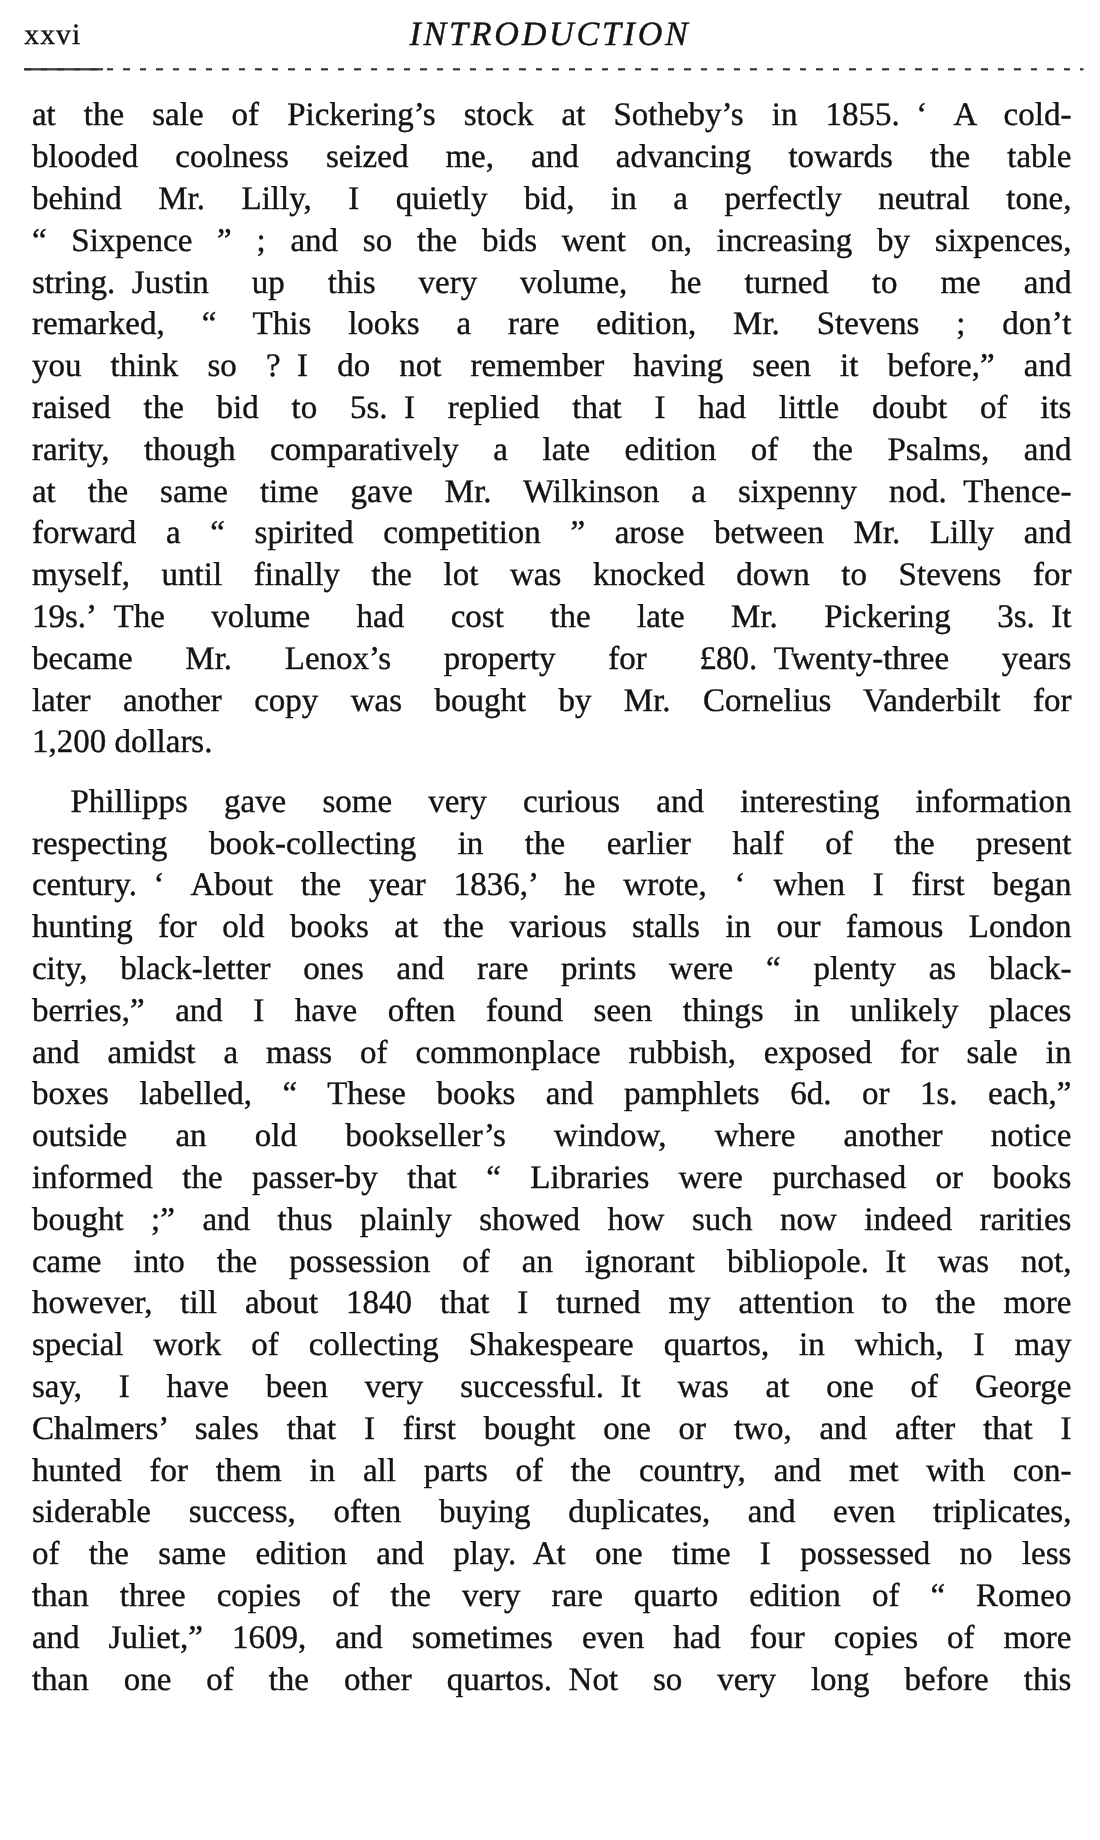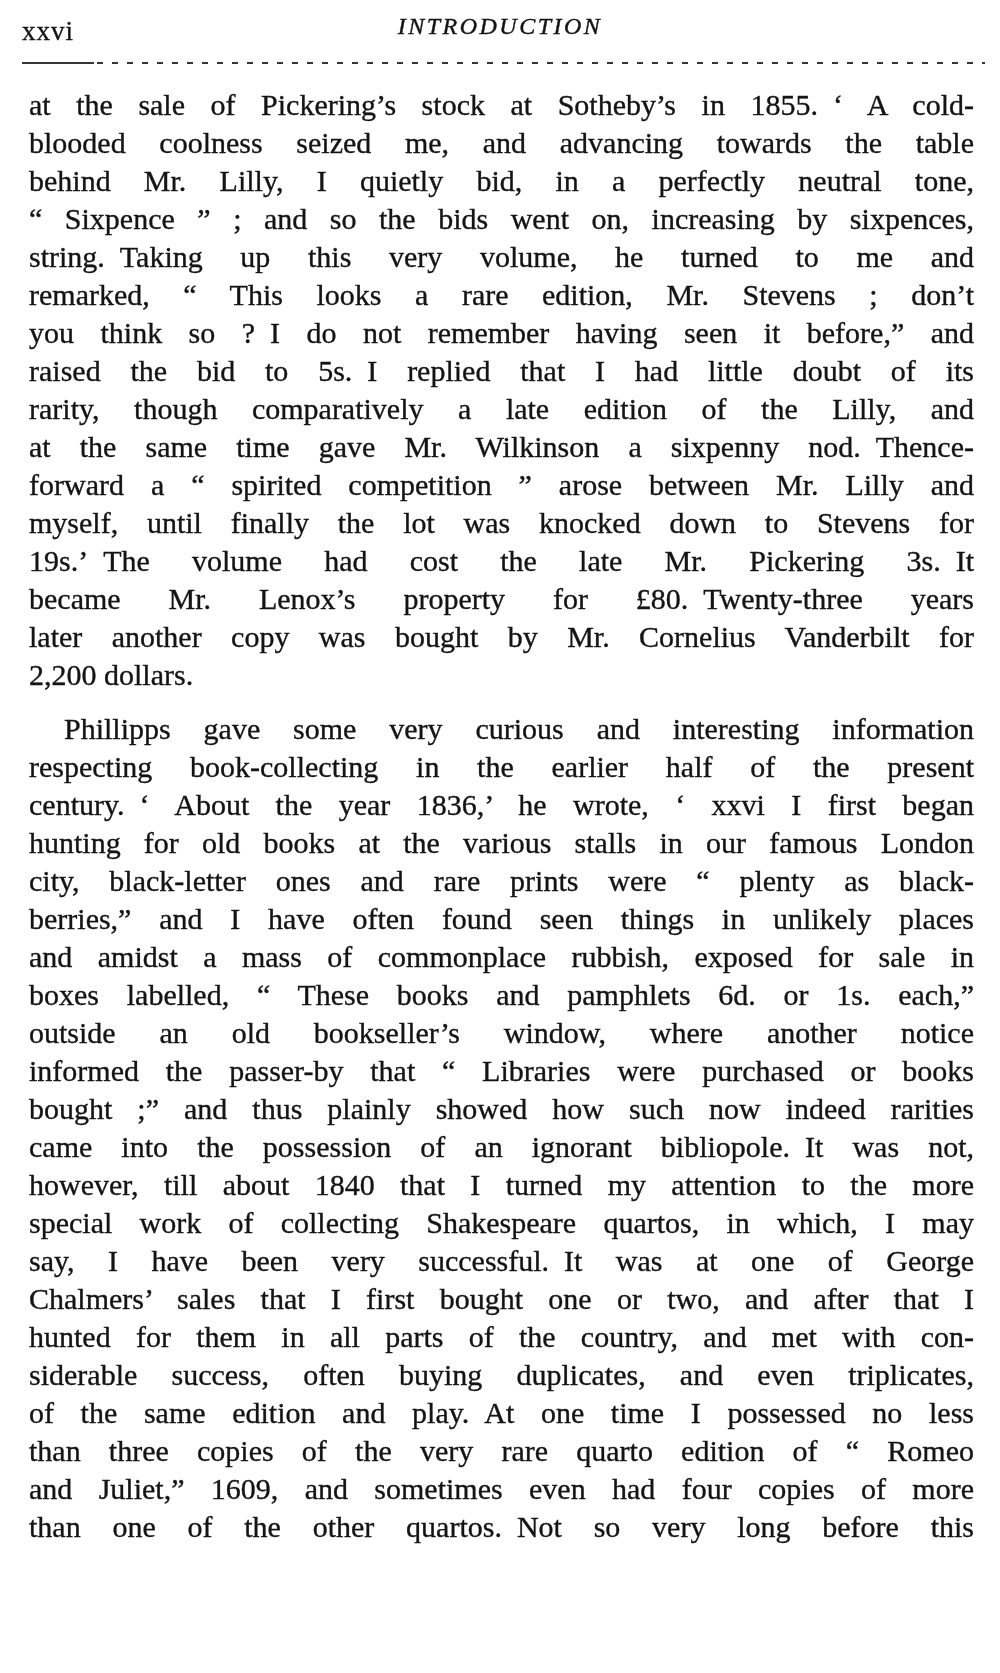--- a/index.html
+++ b/index.html
@@ -26,21 +26,21 @@
     left: 22px;
     top: 3px;
     font-size: 27px;
     letter-spacing: 1px;
     -webkit-text-stroke: 0.35px currentColor;
   }
   .head-title {
     display: block;
     text-align: center;
     font-style: italic;
-    font-size: 24px;
+    font-size: 31px;
     letter-spacing: 2.5px;
     -webkit-text-stroke: 0.4px currentColor;
   }
   .rule {
     margin-left: 22px;
     margin-top: 13px;
     width: 963px;
     height: 2px;
     background-image:
       linear-gradient(90deg, #1a1a1a 0 72px, rgba(0,0,0,0) 72px),
@@ -72,37 +72,37 @@
     <span class="folio">xxvi</span>
     <span class="head-title">INTRODUCTION</span>
   </header>
   <div class="rule"></div>
   <main class="text-block">
     <div class="paragraph">
         <div class="line">at the sale of Pickering’s stock at Sotheby’s in 1855. ‘ A cold-</div>
         <div class="line">blooded coolness seized me, and advancing towards the table</div>
         <div class="line">behind Mr. Lilly, I quietly bid, in a perfectly neutral tone,</div>
         <div class="line">“ Sixpence ” ; and so the bids went on, increasing by sixpences,</div>
-        <div class="line">string. Taking up this very volume, he turned to me and</div>
+        <div class="line">string. Justin up this very volume, he turned to me and</div>
         <div class="line">remarked, “ This looks a rare edition, Mr. Stevens ; don’t</div>
         <div class="line">you think so ? I do not remember having seen it before,” and</div>
         <div class="line">raised the bid to 5s. I replied that I had little doubt of its</div>
-        <div class="line">rarity, though comparatively a late edition of the Lilly, and</div>
+        <div class="line">rarity, though comparatively a late edition of the Psalms, and</div>
         <div class="line">at the same time gave Mr. Wilkinson a sixpenny nod. Thence-</div>
         <div class="line">forward a “ spirited competition ” arose between Mr. Lilly and</div>
         <div class="line">myself, until finally the lot was knocked down to Stevens for</div>
         <div class="line">19s.’ The volume had cost the late Mr. Pickering 3s. It</div>
         <div class="line">became Mr. Lenox’s property for £80. Twenty-three years</div>
         <div class="line">later another copy was bought by Mr. Cornelius Vanderbilt for</div>
-        <div class="line flush-left">2,200 dollars.</div>
+        <div class="line flush-left">1,200 dollars.</div>
       </div>
     <div class="paragraph indent-first">
         <div class="line">Phillipps gave some very curious and interesting information</div>
         <div class="line">respecting book-collecting in the earlier half of the present</div>
-        <div class="line">century. ‘ About the year 1836,’ he wrote, ‘ xxvi I first began</div>
+        <div class="line">century. ‘ About the year 1836,’ he wrote, ‘ when I first began</div>
         <div class="line">hunting for old books at the various stalls in our famous London</div>
         <div class="line">city, black-letter ones and rare prints were “ plenty as black-</div>
         <div class="line">berries,” and I have often found seen things in unlikely places</div>
         <div class="line">and amidst a mass of commonplace rubbish, exposed for sale in</div>
         <div class="line">boxes labelled, “ These books and pamphlets 6d. or 1s. each,”</div>
         <div class="line">outside an old bookseller’s window, where another notice</div>
         <div class="line">informed the passer-by that “ Libraries were purchased or books</div>
         <div class="line">bought ;” and thus plainly showed how such now indeed rarities</div>
         <div class="line">came into the possession of an ignorant bibliopole. It was not,</div>
         <div class="line">however, till about 1840 that I turned my attention to the more</div>

